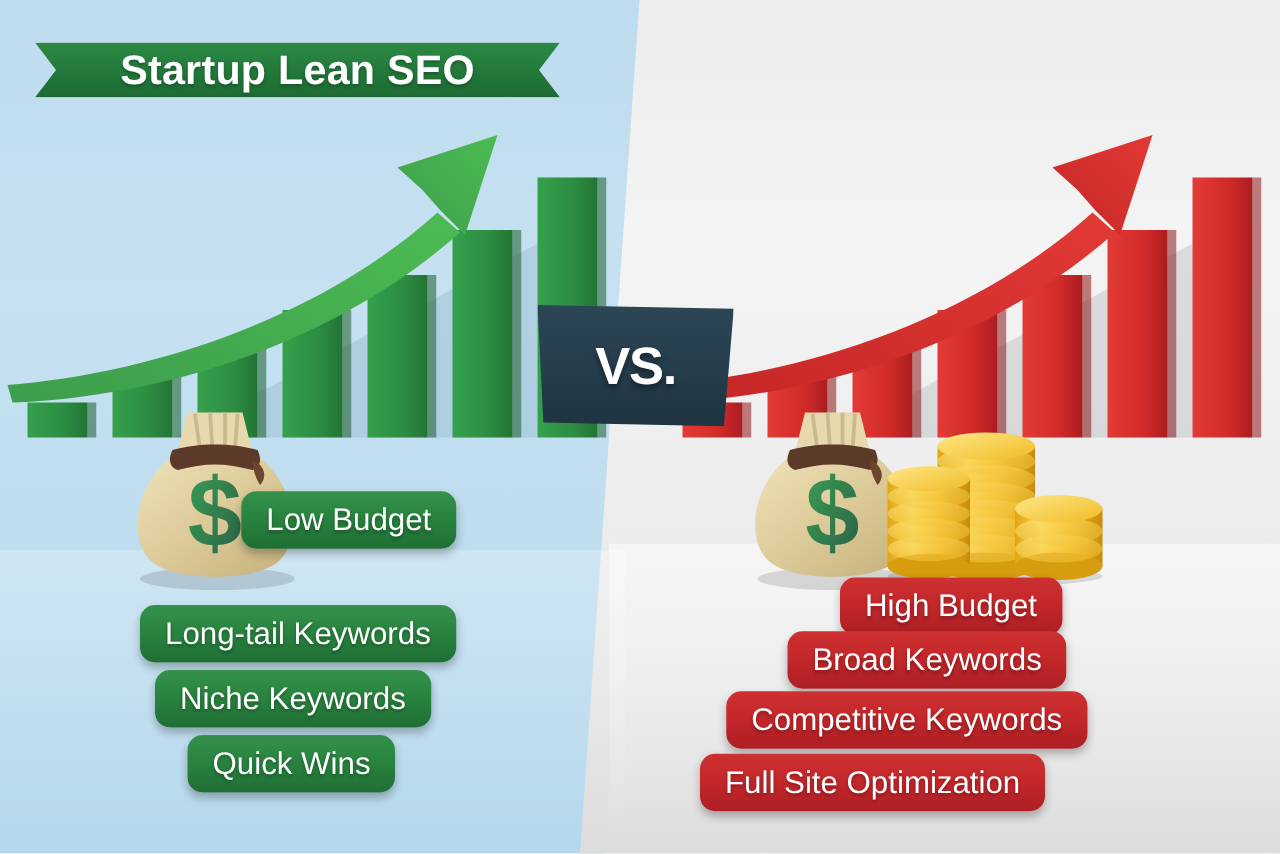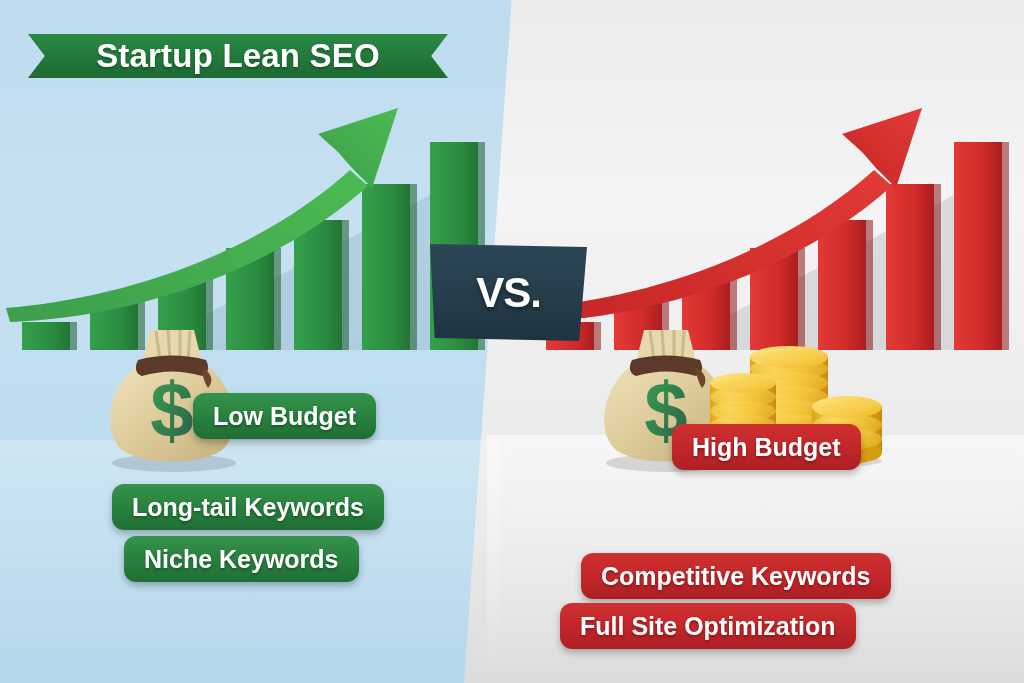--- a/index.html
+++ b/index.html
@@ -83,32 +83,32 @@
   .coins svg{display:block;overflow:visible;}
 
   
   .pill{
     position:absolute;display:flex;align-items:center;
     border-radius:12px;
     box-shadow:0 4px 7px rgba(0,0,0,.26);
     padding:0 20px;height:46px;
   }
   .pill span{
-    color:#fff;font-weight:bold;font-size:25px;white-space:nowrap;
+    color:#fff;font-weight:normal;font-size:25px;white-space:nowrap;
     text-shadow:0 2px 3px rgba(0,0,0,.3);
   }
   .pill-green{background:linear-gradient(180deg,#34924b 0%,#27803d 55%,#1f6e34 100%);}
   .pill-red{background:linear-gradient(180deg,#cf3030 0%,#c0262a 55%,#ad1f23 100%);}
 
   .g1{left:193px;top:393px;}
   .g2{left:112px;top:484px;}
   .g3{left:124px;top:536px;}
   .g4{left:150px;top:588px;}
 
-  .r1{left:672px;top:424px;align-items:center;}
+  .r1{left:672px;top:462px;align-items:center;}
   .r2{left:630px;top:505px;}
   .r3{left:581px;top:553px;}
   .r4{left:560px;top:603px;}
 </style>
 </head>
 <body>
 
 <div id="stage">
 
   <div class="bg-left"></div>
@@ -288,24 +288,30 @@
 
   <div class="pill pill-green g1">
     <span>Low Budget</span>
   </div>
   <div class="pill pill-green g2">
     <span>Long-tail Keywords</span>
   </div>
   <div class="pill pill-green g3">
     <span>Niche Keywords</span>
   </div>
+  <div class="pill pill-green g4">
+    <span>Quick Wins</span>
+  </div>
 
   <div class="pill pill-red r1">
     <span>High Budget</span>
   </div>
+  <div class="pill pill-red r2">
+    <span>Broad Keywords</span>
+  </div>
   <div class="pill pill-red r3">
     <span>Competitive Keywords</span>
   </div>
   <div class="pill pill-red r4">
     <span>Full Site Optimization</span>
   </div>
 
 </div>
 
 </body></html>

